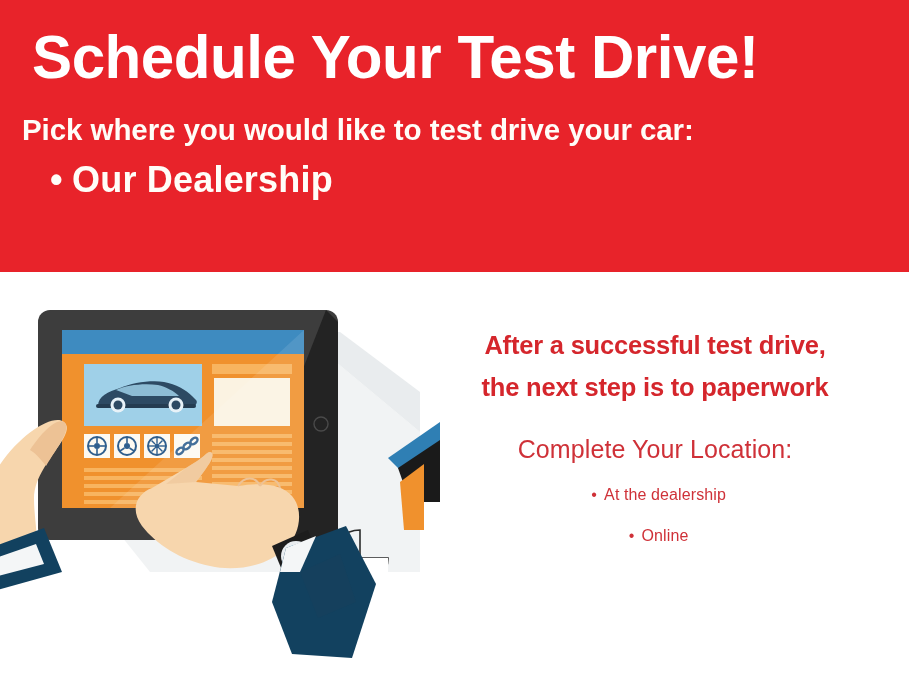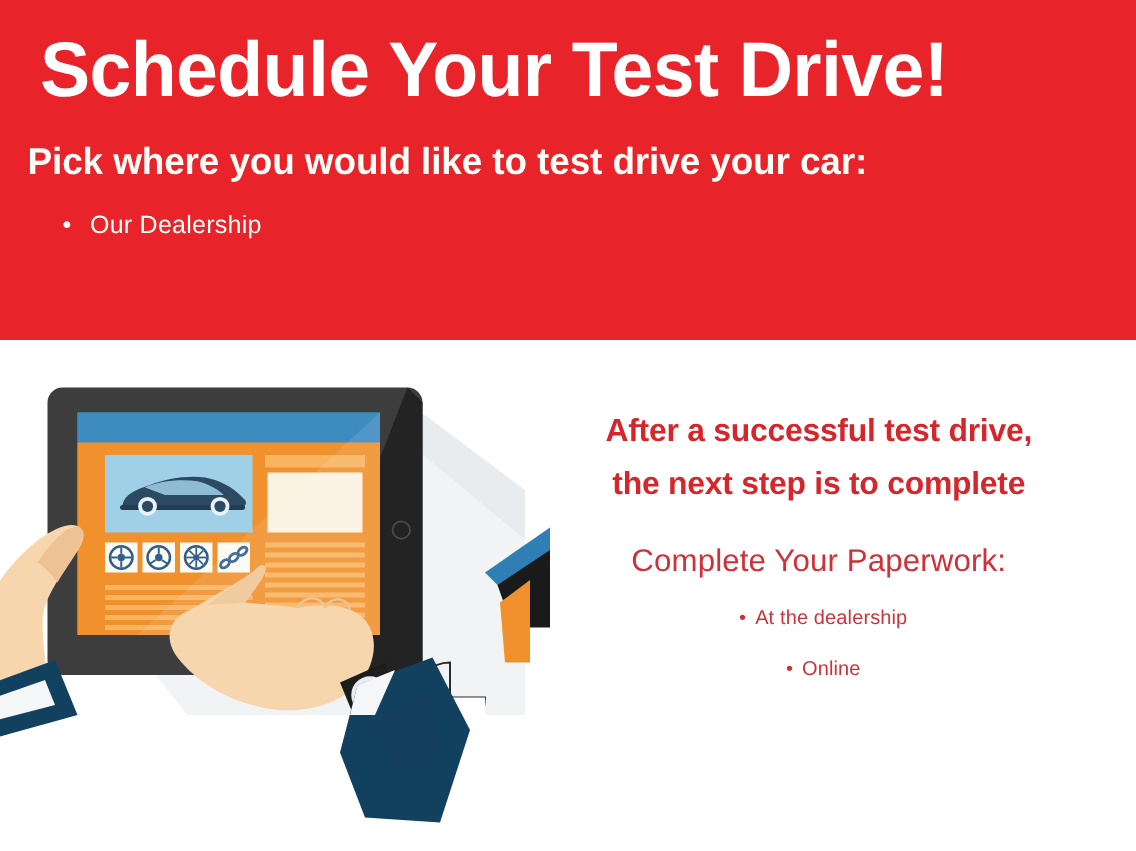--- a/index.html
+++ b/index.html
@@ -36,23 +36,23 @@
     transform:scaleX(0.985);
     transform-origin:left center;
     white-space:nowrap;
   }
   .banner-list{
     position:absolute;left:50px;top:158px;width:600px;
     margin:0;padding:0;list-style:none;
   }
   .banner-list li{
     color:#fffdf8;
-    font-size:20px;
+    font-size:36px;
     line-height:44px;
-    font-weight:400;
+    font-weight:700;
     letter-spacing:0.2px;
     white-space:nowrap;
   }
   .banner-list li .bul{display:inline-block;width:22px;}
 
   
   .lower{
     position:absolute;left:0;top:272px;width:909px;height:477px;background:#ffffff;
   }
 
@@ -237,23 +237,23 @@
           <polygon points="286,276 346,254 376,312 352,386 292,382 272,330" fill="#12415f"></polygon>
           <polygon points="286,276 316,264 300,300 280,300" fill="#f4f6f7"></polygon>
           <polygon points="300,300 340,282 356,330 318,346" fill="#173f5c" opacity="0.5"></polygon>
         </g>
 
       </svg>
     </div>
 
     <div class="rtext">
       <div class="head">After a successful test drive,</div>
-      <div class="head">the next step is to complete</div>
-
-      <div class="sub">Complete Your Paperwork:</div>
+      <div class="head">the next step is to paperwork</div>
+
+      <div class="sub">Complete Your Location:</div>
 
       <ul class="rlist">
         <li><span class="bul">•</span><span>At the dealership</span></li>
         <li><span class="bul">•</span><span>Online</span></li>
       </ul>
     </div>
 
   </div>
 </div>
 

